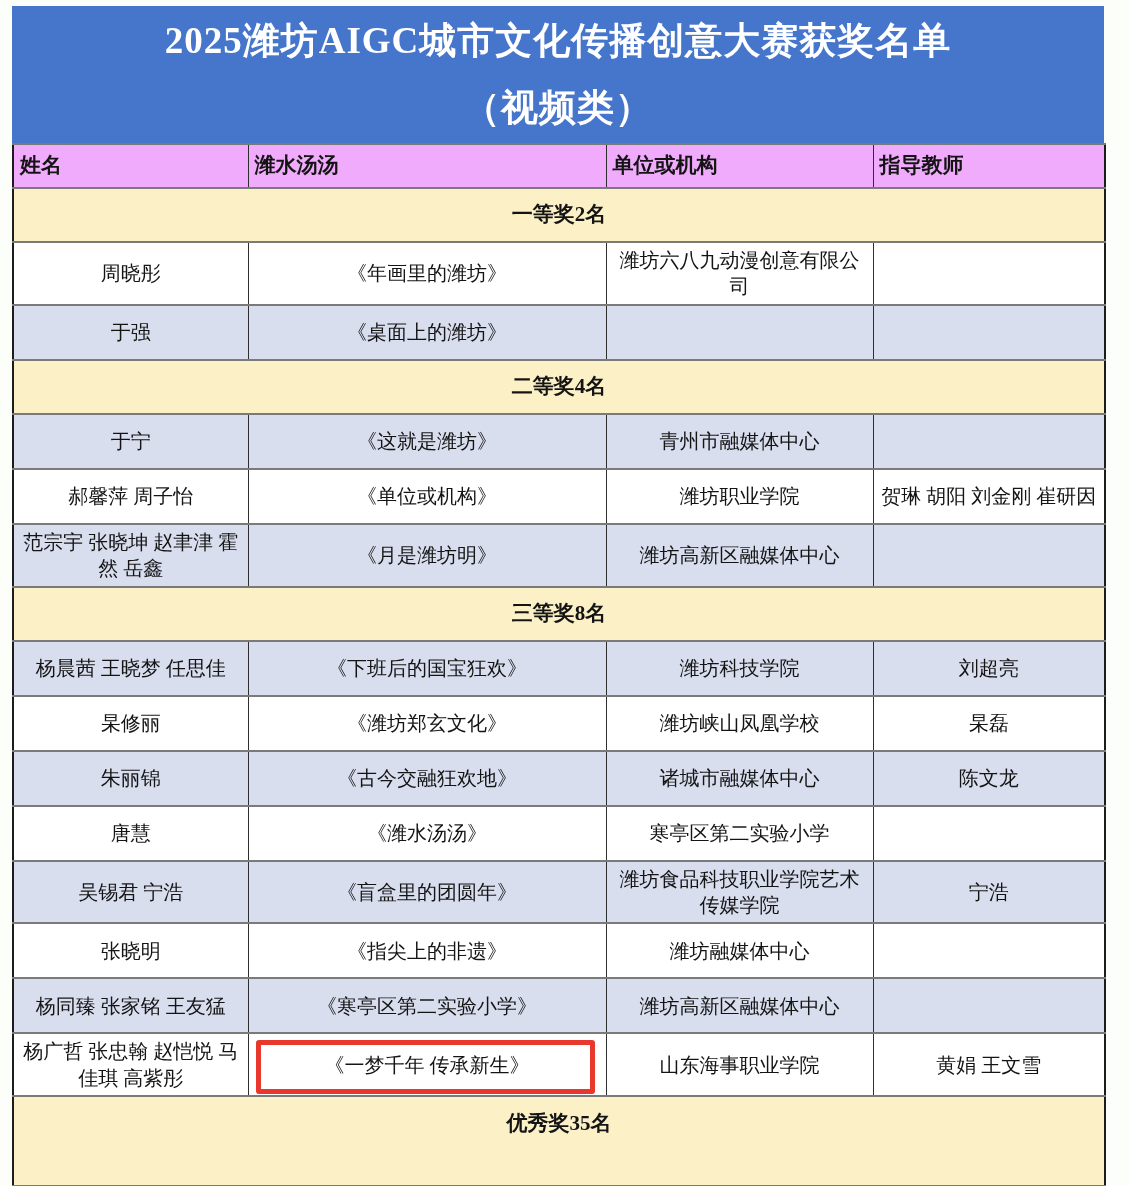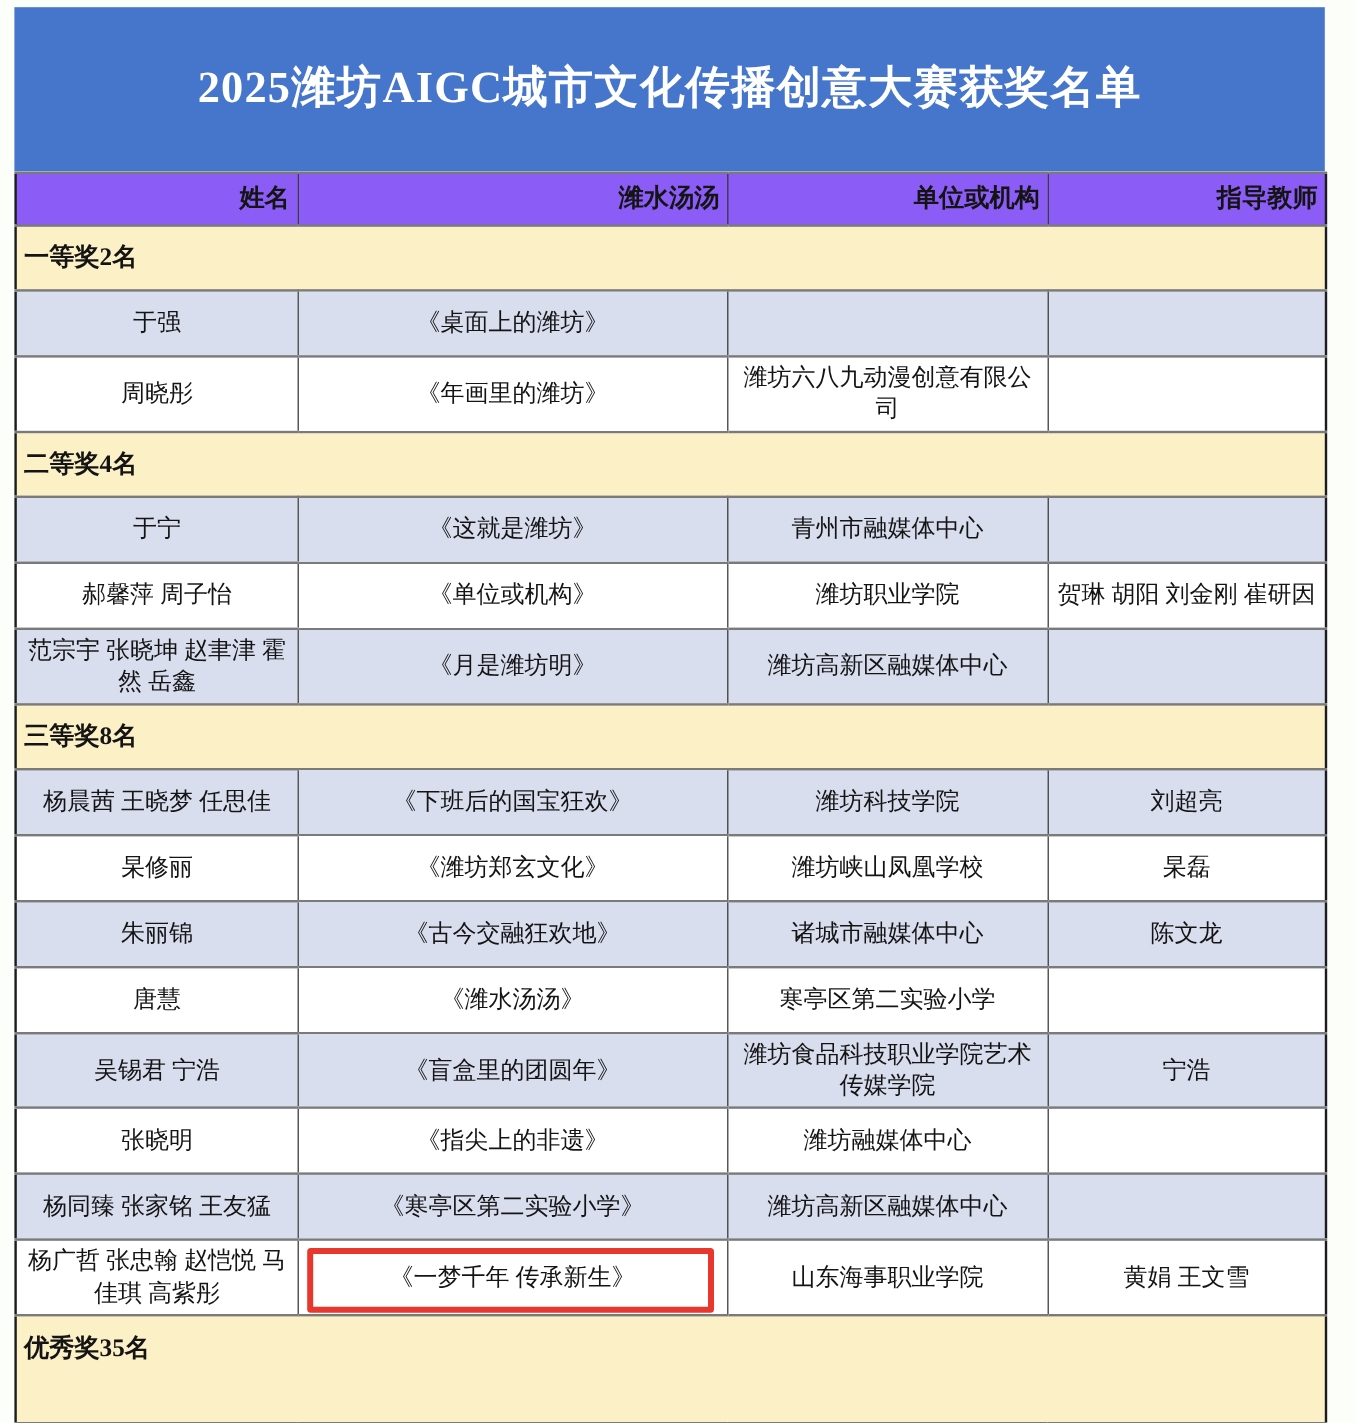--- a/index.html
+++ b/index.html
@@ -43,31 +43,32 @@
   table.award-table th, table.award-table td {
     border-top: 2px solid #7A7A7A;
     border-bottom: 2px solid #7A7A7A;
     padding: 4px 6px;
     vertical-align: middle;
     line-height: 1.32;
   }
   table.award-table { border: 2px solid #1C1C1C; }
 
   th.col-header {
-    background: #8b5cf6;
+    background: #f0abfc;
     height: 44px;
     font-size: 21px;
     font-weight: bold;
-    text-align: right;
+    text-align: left;
   }
   td.band {
     background: #FCF0C7;
     height: 54px;
     font-size: 21px;
     font-weight: bold;
+    text-align: center;
     margin-left: 15px;
   }
   td.band.last {
     height: 90px;
     vertical-align: top;
     padding-top: 13px;
   }
   tr.data-row td {
     height: 55px;
     font-size: 20px;
@@ -86,20 +87,21 @@
     pointer-events: none;
   }
 </style>
 </head>
 <body>
 
 <div class="page">
 
   <div class="title-block">
     <div class="title-line">2025潍坊AIGC城市文化传播创意大赛获奖名单</div>
+    <div class="title-line">（视频类）</div>
   </div>
 
   <table class="award-table">
     <colgroup>
       <col style="width:235px">
       <col style="width:358px">
       <col style="width:267px">
       <col style="width:232px">
     </colgroup>
     <thead>
@@ -107,30 +109,30 @@
         <th class="col-header">姓名</th>
         <th class="col-header">潍水汤汤</th>
         <th class="col-header">单位或机构</th>
         <th class="col-header">指导教师</th>
       </tr>
     </thead>
     <tbody id="table-body">
         <tr>
           <td colspan="4" class="band">一等奖2名</td>
         </tr>
+        <tr class="data-row plain">
+          <td class="name-cell">周晓彤</td>
+          <td class="work-cell">《年画里的潍坊》</td>
+          <td class="org-cell">潍坊六八九动漫创意有限公司</td>
+          <td class="teacher-cell"></td>
+        </tr>
         <tr class="data-row shaded">
           <td class="name-cell">于强</td>
           <td class="work-cell">《桌面上的潍坊》</td>
           <td class="org-cell"></td>
-          <td class="teacher-cell"></td>
-        </tr>
-        <tr class="data-row plain">
-          <td class="name-cell">周晓彤</td>
-          <td class="work-cell">《年画里的潍坊》</td>
-          <td class="org-cell">潍坊六八九动漫创意有限公司</td>
           <td class="teacher-cell"></td>
         </tr>
         <tr>
           <td colspan="4" class="band">二等奖4名</td>
         </tr>
         <tr class="data-row shaded">
           <td class="name-cell">于宁</td>
           <td class="work-cell">《这就是潍坊》</td>
           <td class="org-cell">青州市融媒体中心</td>
           <td class="teacher-cell"></td>

